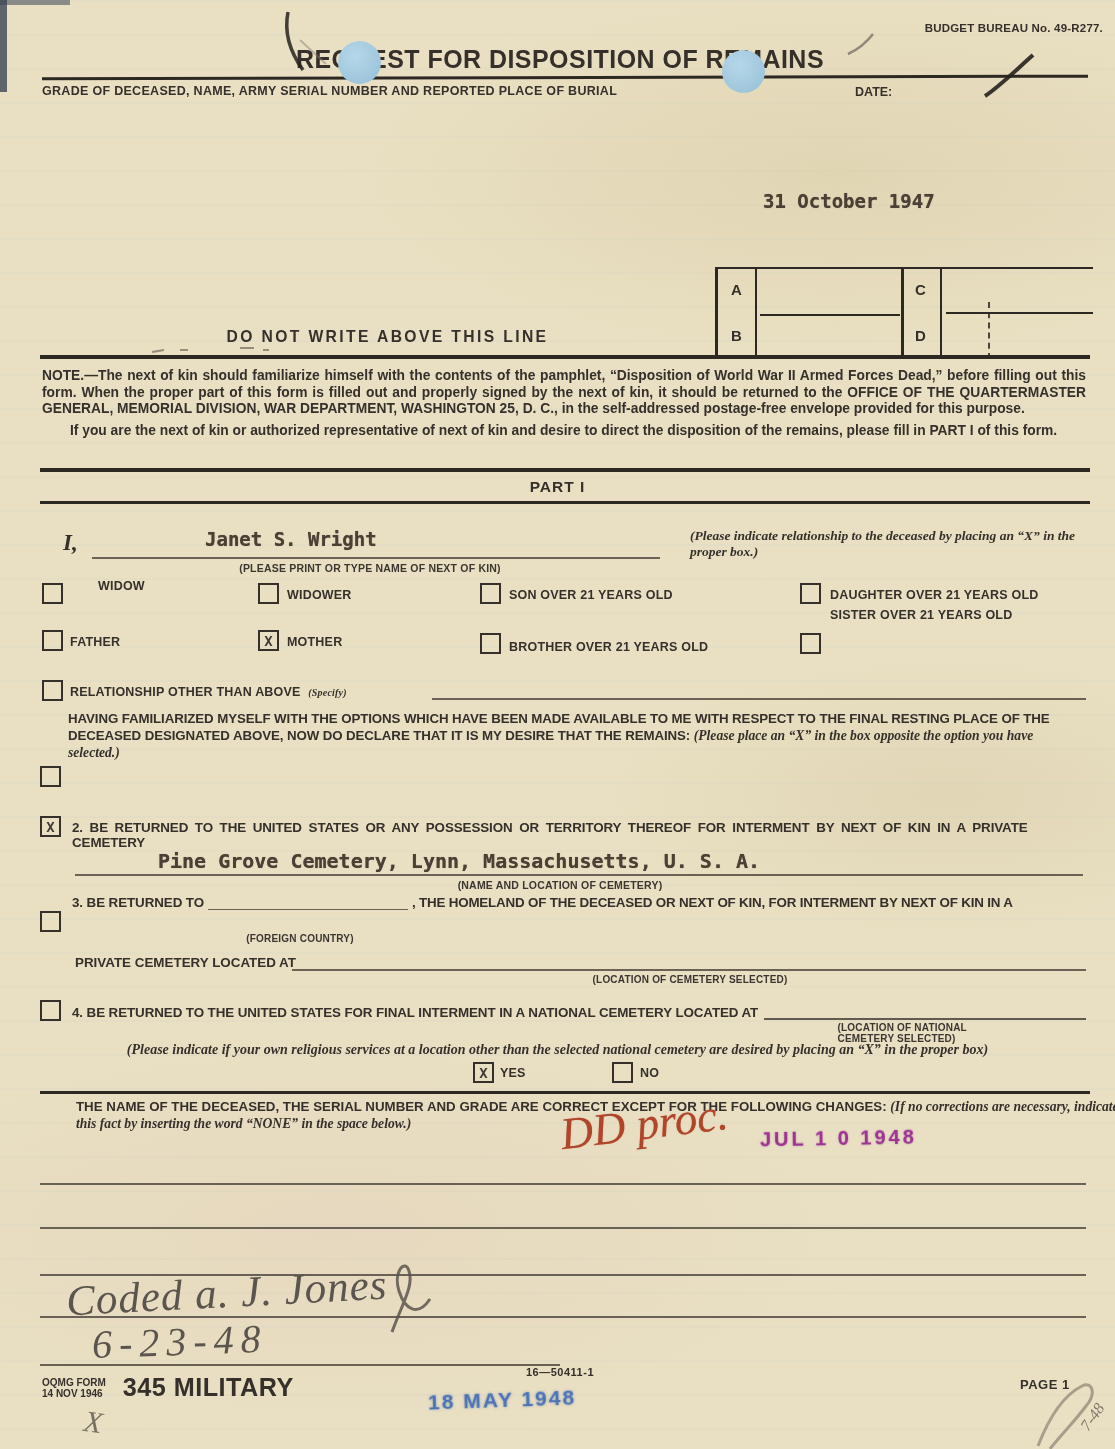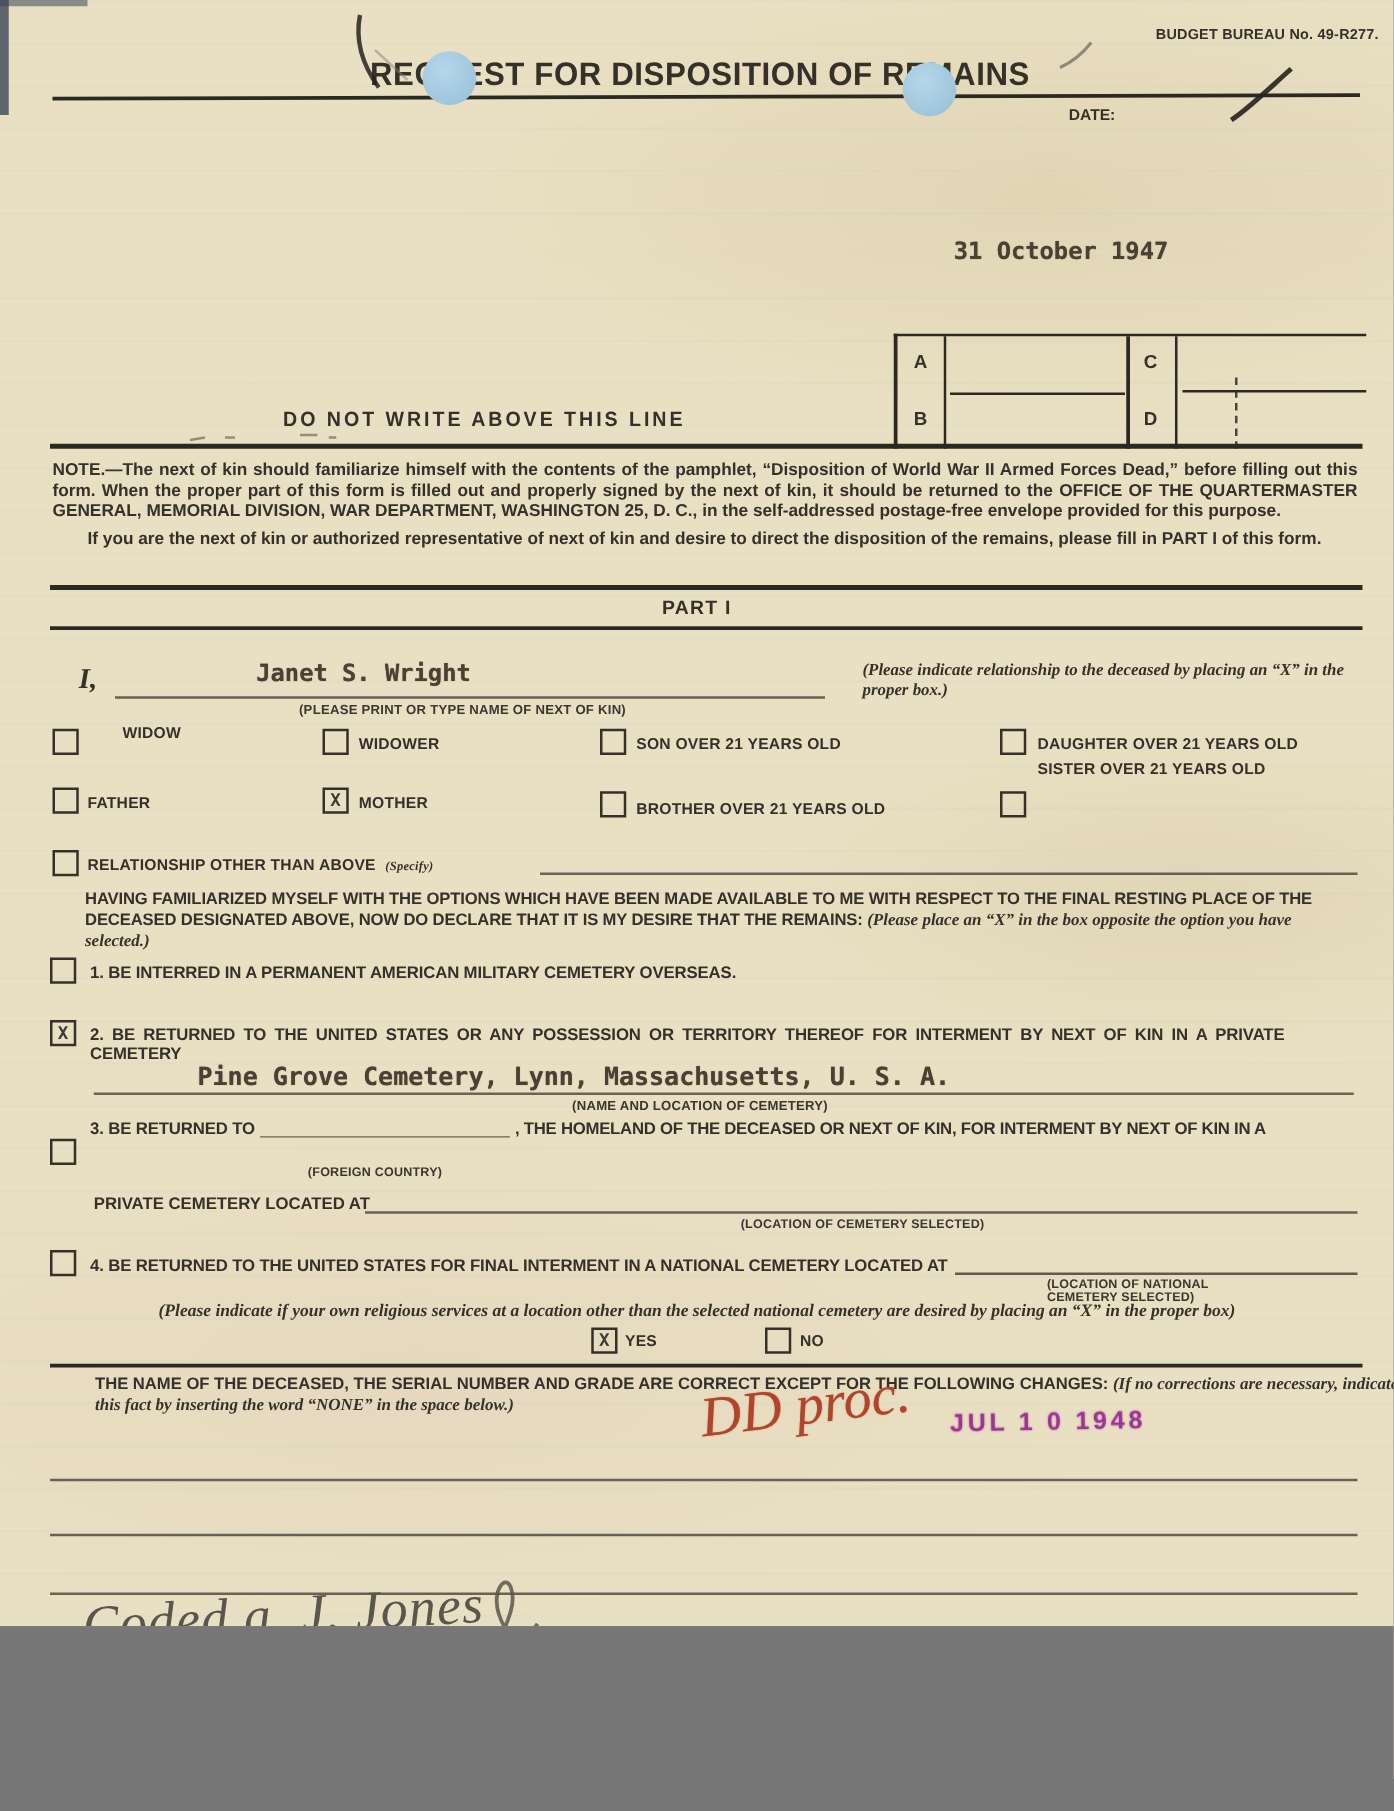--- a/index.html
+++ b/index.html
@@ -1,17 +1,17 @@
 <!DOCTYPE html>
 <html><head>
 <meta charset="utf-8">
 <style>
   html,body{margin:0;padding:0;background:#777;}
   .page{
-    position:relative;width:1115px;height:1301px;overflow:hidden;
+    position:relative;width:1115px;height:1449px;overflow:hidden;
     font-family:"Liberation Sans",sans-serif;color:#35302a;
     background-color:#e9e0c3;
     background-image:
       radial-gradient(ellipse 700px 260px at 75% 12%, rgba(214,200,160,.45), transparent 70%),
       radial-gradient(ellipse 800px 300px at 30% 85%, rgba(222,198,180,.30), transparent 70%),
       radial-gradient(ellipse 500px 200px at 85% 55%, rgba(209,196,158,.35), transparent 70%),
       repeating-linear-gradient(180deg, rgba(176,196,198,.10) 0px, rgba(176,196,198,.10) 2px, transparent 2px, transparent 34px);
   }
   .abs{position:absolute;}
   .rule{position:absolute;background:#2c2822;}
@@ -34,20 +34,21 @@
 <body>
 
 <div class="page">
 
   <div class="abs" style="left:0;top:0;width:7px;height:92px;background:#3c4656;opacity:.8;"></div>
   <div class="abs" style="left:0;top:0;width:70px;height:5px;background:#3c4656;opacity:.55;"></div>
 
   <div class="abs" style="right:12px;top:22px;font-size:11.5px;font-weight:700;letter-spacing:.2px;">BUDGET BUREAU No. 49-R277.</div>
   <div class="abs" style="left:115px;top:44px;width:890px;text-align:center;font-size:26px;font-weight:700;letter-spacing:.5px;transform:scaleX(.96);">REQUEST FOR DISPOSITION OF REMAINS</div>
   <div class="rule" style="left:42px;top:76px;width:1046px;height:3px;transform:rotate(-.15deg);"></div>
+  <div class="abs" style="left:42px;top:84px;font-size:12.5px;font-weight:700;letter-spacing:.3px;">GRADE OF DECEASED, NAME, ARMY SERIAL NUMBER AND REPORTED PLACE OF BURIAL</div>
   <div class="abs" style="left:855px;top:85px;font-size:12.5px;font-weight:700;">DATE:</div>
 
   <div class="dot" style="left:338px;top:41px;"></div>
   <div class="dot" style="left:722px;top:50px;"></div>
 
   <div class="abs typed" style="left:763px;top:190px;font-size:19px;">31 October 1947</div>
 
   <div class="abs" style="left:715px;top:267px;width:375px;height:90px;border-left:3px solid #2c2822;border-top:2px solid #2c2822;">
     <div class="abs" style="left:37px;top:0;width:2px;height:90px;background:#2c2822;"></div>
     <div class="abs" style="left:183px;top:0;width:3px;height:90px;background:#2c2822;"></div>
@@ -103,21 +104,20 @@
     <span class="serifit" style="font-size:10px;margin-left:4px;">(Specify)</span>
   </div>
   <div class="bline" style="left:432px;top:698px;width:654px;height:1.5px;"></div>
 
   <div class="abs" style="left:68px;top:710px;width:1020px;font-size:13.3px;line-height:17px;font-weight:700;letter-spacing:-.1px;">
     <span>HAVING FAMILIARIZED MYSELF WITH THE OPTIONS WHICH HAVE BEEN MADE AVAILABLE TO ME WITH RESPECT TO THE FINAL RESTING PLACE OF THE DECEASED DESIGNATED ABOVE, NOW DO DECLARE THAT IT IS MY DESIRE THAT THE REMAINS:</span>
     <span class="serifit" style="font-size:13.6px;letter-spacing:0;">(Please place an “X” in the box opposite the option you have selected.)</span>
   </div>
 
   <div class="boxchk" style="left:40px;top:766px;"></div>
-  <div class="optrow" style="top:770px;">1. BE INTERRED IN A PERMANENT AMERICAN MILITARY CEMETERY OVERSEAS.</div>
 
   <div class="boxchk" style="left:40px;top:816px;">X</div>
   <div class="optrow" style="top:820px;word-spacing:3px;">2. BE RETURNED TO THE UNITED STATES OR ANY POSSESSION OR TERRITORY THEREOF FOR INTERMENT BY NEXT OF KIN IN A PRIVATE CEMETERY</div>
 
   <div class="abs typed" style="left:158px;top:849px;font-size:20px;">Pine Grove Cemetery, Lynn, Massachusetts, U. S. A.</div>
   <div class="bline" style="left:75px;top:874px;width:1008px;"></div>
   <div class="abs caption" style="left:560px;top:879px;transform:translateX(-50%);">(NAME AND LOCATION OF CEMETERY)</div>
 
   <div class="boxchk" style="left:40px;top:911px;"></div>
   <div class="optrow" style="top:895px;display:flex;align-items:flex-end;">

